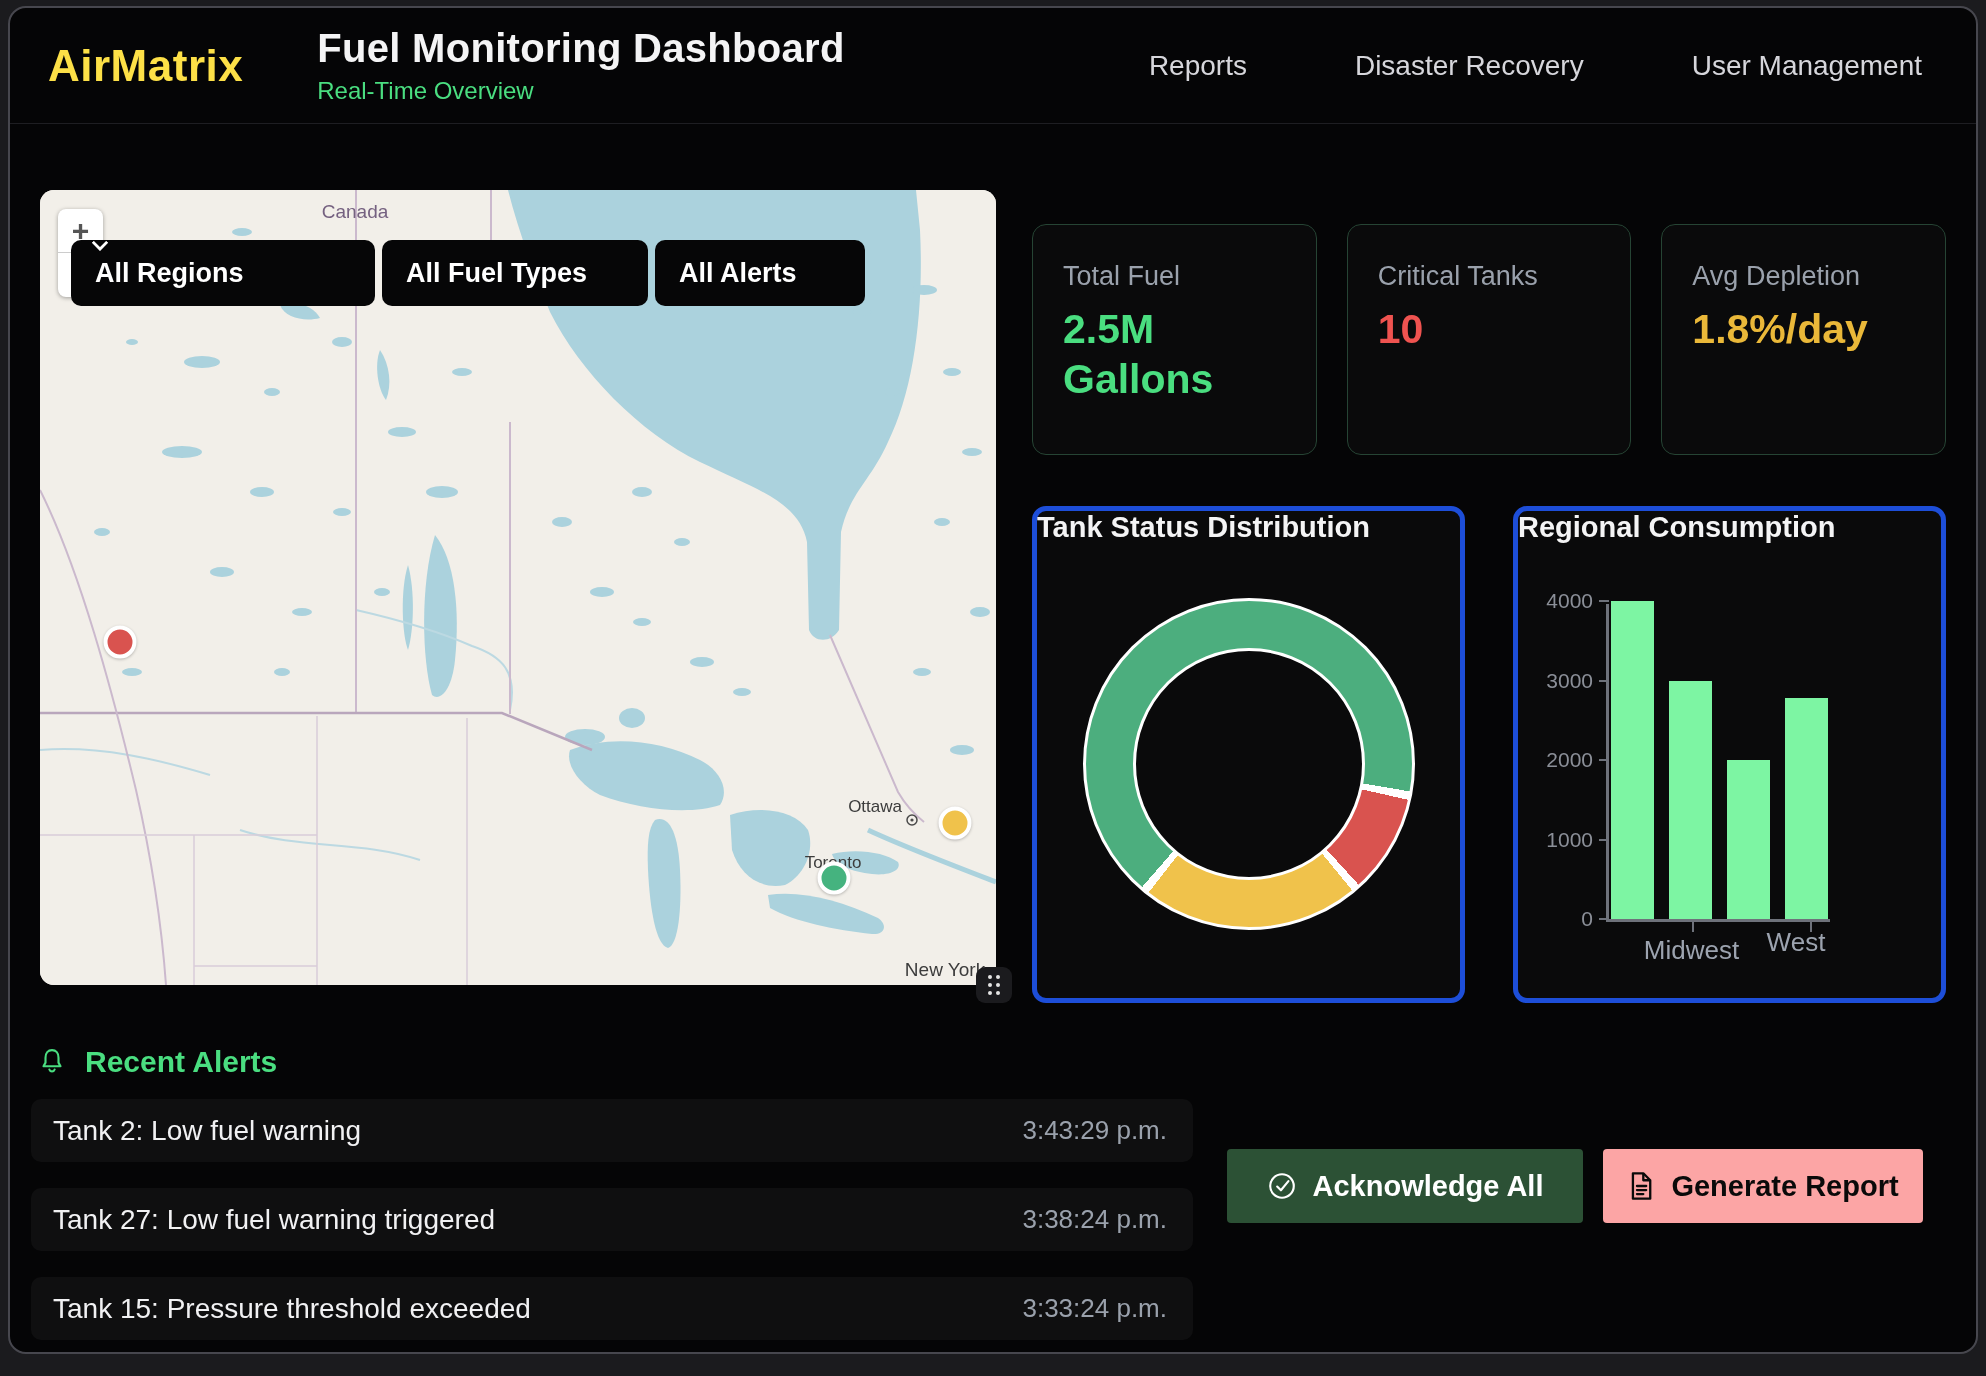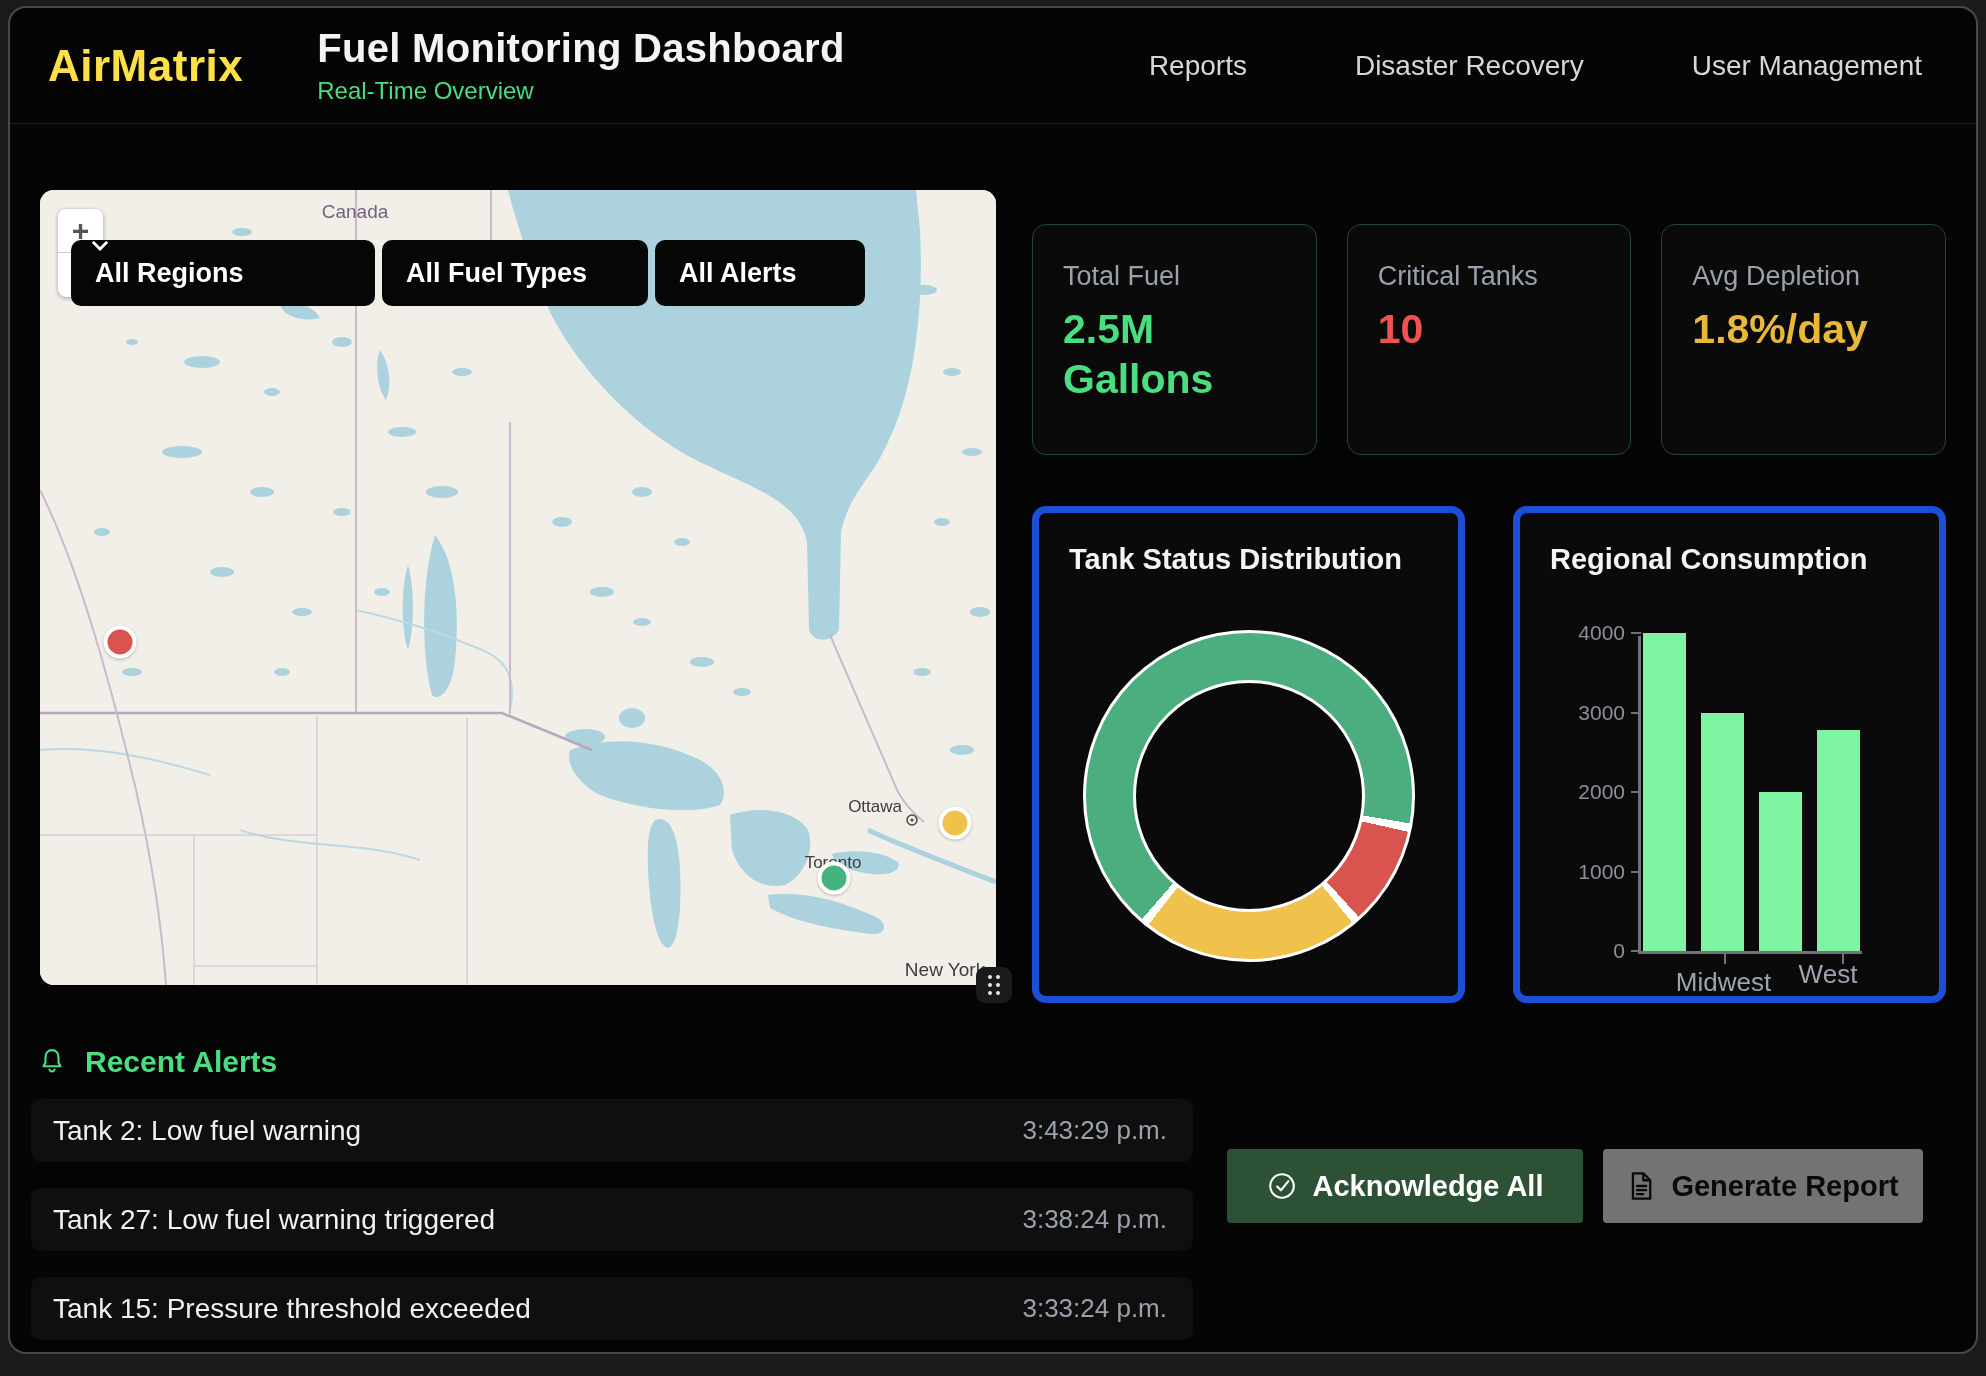--- a/index.html
+++ b/index.html
@@ -45,22 +45,22 @@
 
   
   .right-col { flex:1; padding-top:34px; }
   .stats-row { display:flex; gap:30px; margin-bottom:51px; }
   .stat-card { flex:1; height:231px; background:#0a0a0b; border:1px solid #264434;
     border-radius:14px; padding:36px 30px; }
   .stat-label { font-size:27px; color:#9aa1ac; }
   .stat-value { font-size:41px; font-weight:bold; line-height:1.22; margin-top:12px; max-width:180px; }
 
   .charts-row { display:flex; gap:48px; }
-  .chart-card { flex:1; height:497px; background:#0a0a0b; border:7px solid #1d4ed8;
-    border-radius:14px; padding:30px; }
+  .chart-card { flex:1; height:497px; background:#0a0a0b; border:5px solid #1d4ed8;
+    border-radius:14px; }
   .chart-title { font-size:29px; font-weight:bold; color:#f4f4f5; }
 
   .donut { width:332px; height:332px; margin:54px auto 0; border-radius:50%;
     border:3px solid #fff; position:relative; }
   .donut-hole { position:absolute; inset:47px; background:#0a0a0b; border:3px solid #fff;
     border-radius:50%; }
 
   .bar-chart { position:relative; margin:60px 0 0 88px; width:224px; height:318px;
     border-left:3px solid #6e727b; border-bottom:3px solid #6e727b; }
   .bars { position:absolute; left:2px; right:2px; top:0; bottom:0; display:flex;
@@ -81,21 +81,21 @@
   .alert-row { height:63px; background:#0f0f10; border-radius:10px; margin-bottom:26px;
     display:flex; align-items:center; justify-content:space-between; padding:0 26px 0 22px;
     cursor:pointer; }
   .alert-msg { font-size:28px; color:#f1f1f3; }
   .alert-time { font-size:26px; color:#9aa1ac; }
   .actions { margin-left:34px; padding-top:104px; display:flex; gap:20px; align-items:flex-start; }
   .btn { height:74px; border:none; border-radius:4px; display:flex; align-items:center;
     justify-content:center; gap:16px; font-size:29px; font-weight:bold; cursor:pointer;
     font-family:inherit; }
   .btn-ack { width:356px; background:#2c5135; color:#fff; }
-  .btn-gen { width:320px; background:#737373; color:#0a0a0a; }
+  .btn-gen { width:320px; background:#fca5a5; color:#0a0a0a; }
 </style>
 </head>
 <body>
 
 <div class="frame">
 
   <div class="header">
     <div class="logo">AirMatrix</div>
     <div class="title-block">
       <div class="page-title">Fuel Monitoring Dashboard</div>

